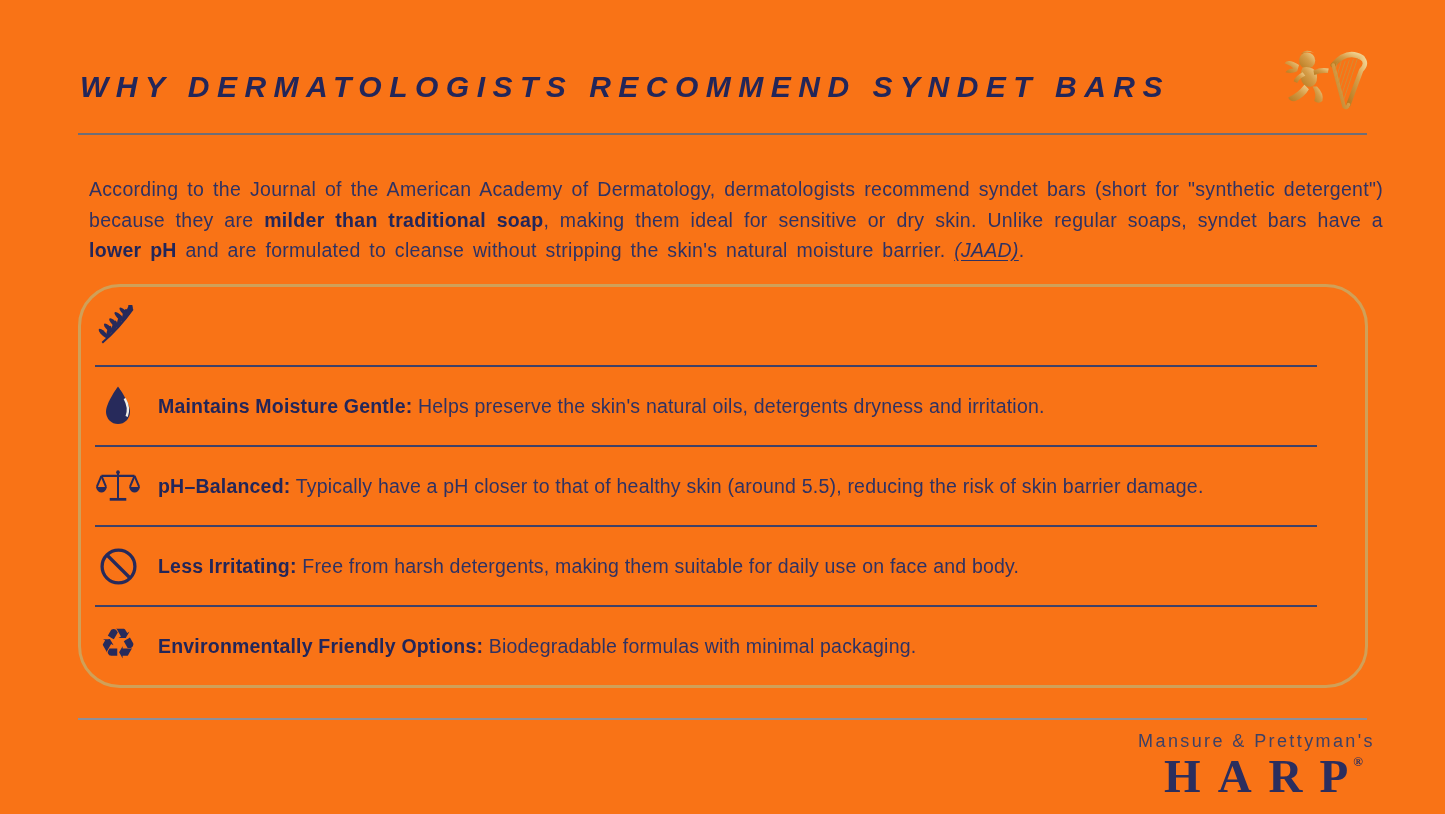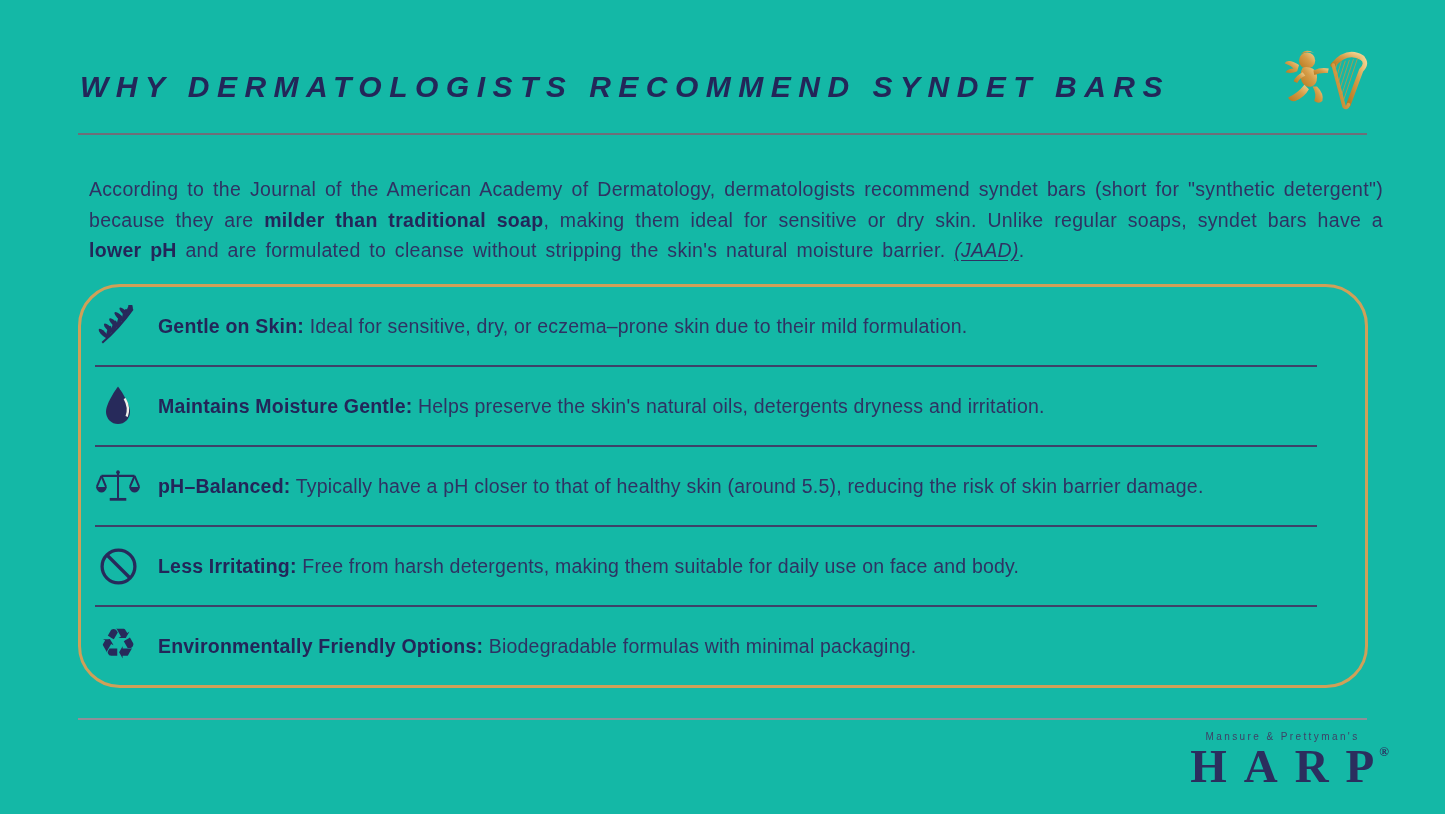--- a/index.html
+++ b/index.html
@@ -1,17 +1,17 @@
 <!DOCTYPE html>
 <html><head>
 <meta charset="utf-8">
 <style>
   html,body{margin:0;padding:0;background:#EFEEE7;}
   .canvas{
-    position:relative;width:1445px;height:814px;background:#14b8a6;
+    position:relative;width:1445px;height:814px;background:#f97316;
     font-family:"Liberation Sans",sans-serif;color:#2F3263;overflow:hidden;
   }
   
   .page-title{
     position:absolute;left:80px;top:70px;margin:0;white-space:nowrap;
     font-style:italic;font-weight:800;font-size:30px;letter-spacing:7.5px;
     color:#232659;
   }
   .cherub{position:absolute;left:1281px;top:42px;width:90px;height:82px;}
   
@@ -37,21 +37,21 @@
   .icon-wrap{flex:0 0 46px;display:flex;align-items:center;justify-content:center;margin-right:17px;}
   .row-text{margin:0;font-size:19.5px;letter-spacing:.2px;white-space:nowrap;color:#2F3263;}
   .row-text b{font-weight:700;color:#232659;}
   .row-divider{flex:none;height:2px;background:#3E4168;margin:0 48px 0 14px;}
   .recycle-glyph{
     font-family:"DejaVu Sans",sans-serif;font-size:42px;line-height:1;
     color:#272A5B;transform:translateY(-2px);
   }
   
   .brand{position:absolute;top:731px;right:70px;display:flex;flex-direction:column;align-items:center;}
-  .brand-small{font-size:10px;letter-spacing:2.4px;color:#3E4166;white-space:nowrap;text-align:center;}
+  .brand-small{font-size:18px;letter-spacing:2.4px;color:#3E4166;white-space:nowrap;text-align:center;}
   .brand-large{
     font-family:Liberation Serif, serif;font-weight:600;font-size:47px;line-height:1.02;
     letter-spacing:17px;color:#2B2E5E;white-space:nowrap;margin-top:1px;margin-right:-14px;
   }
   .reg{font-size:13px;letter-spacing:0;vertical-align:26px;margin-left:-12px;}
   svg .ink{fill:#272A5B;}
   svg .ink-stroke{stroke:#272A5B;fill:none;}
 </style>
 </head>
 <body>
@@ -134,21 +134,20 @@
               </g>
             <g transform="translate(29,10) rotate(-75)">
                 <ellipse cx="5" cy="0" rx="5.4" ry="2"></ellipse>
               </g>
             <g transform="translate(33,5) rotate(-105)">
                 <ellipse cx="4.5" cy="0" rx="5" ry="1.9"></ellipse>
               </g>
           </g>
         </svg>
       </span>
-      <p class="row-text"><b>Gentle on Skin:</b> <span>Ideal for sensitive, dry, or eczema–prone skin due to their mild formulation.</span></p>
     </div>
 
     <div class="row-divider"></div>
 
     <div class="benefit-row">
       <span class="icon-wrap">
         <svg width="32" height="43" viewBox="0 0 24 32" aria-hidden="true">
           <path class="ink" d="M12 1 C12 1 3 13 3 20 A9 9.2 0 0 0 21 20 C21 13 12 1 12 1 Z"></path>
           <path d="M17 10 Q21 17 18.5 23.5" stroke="#EFEEE7" stroke-width="1.8" fill="none"></path>
         </svg>

